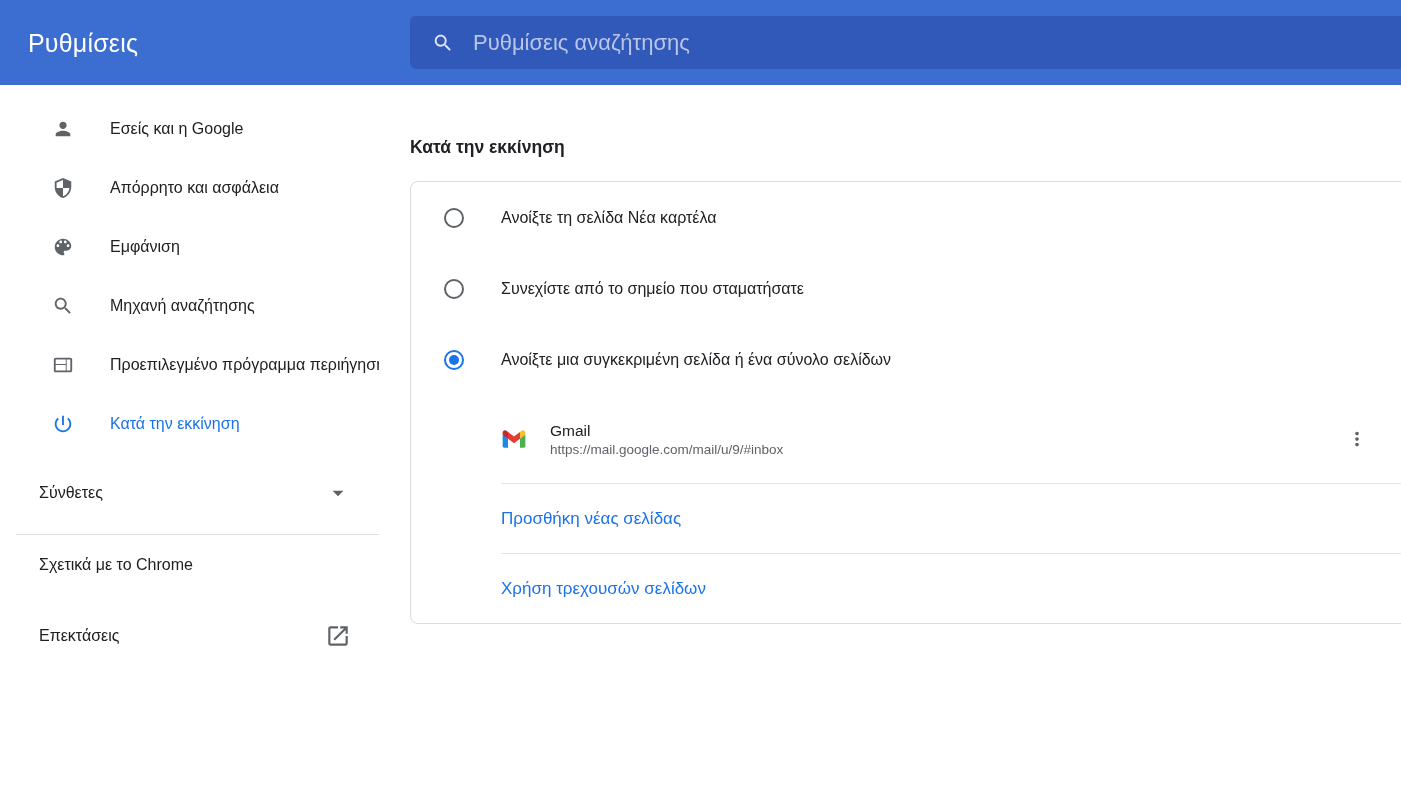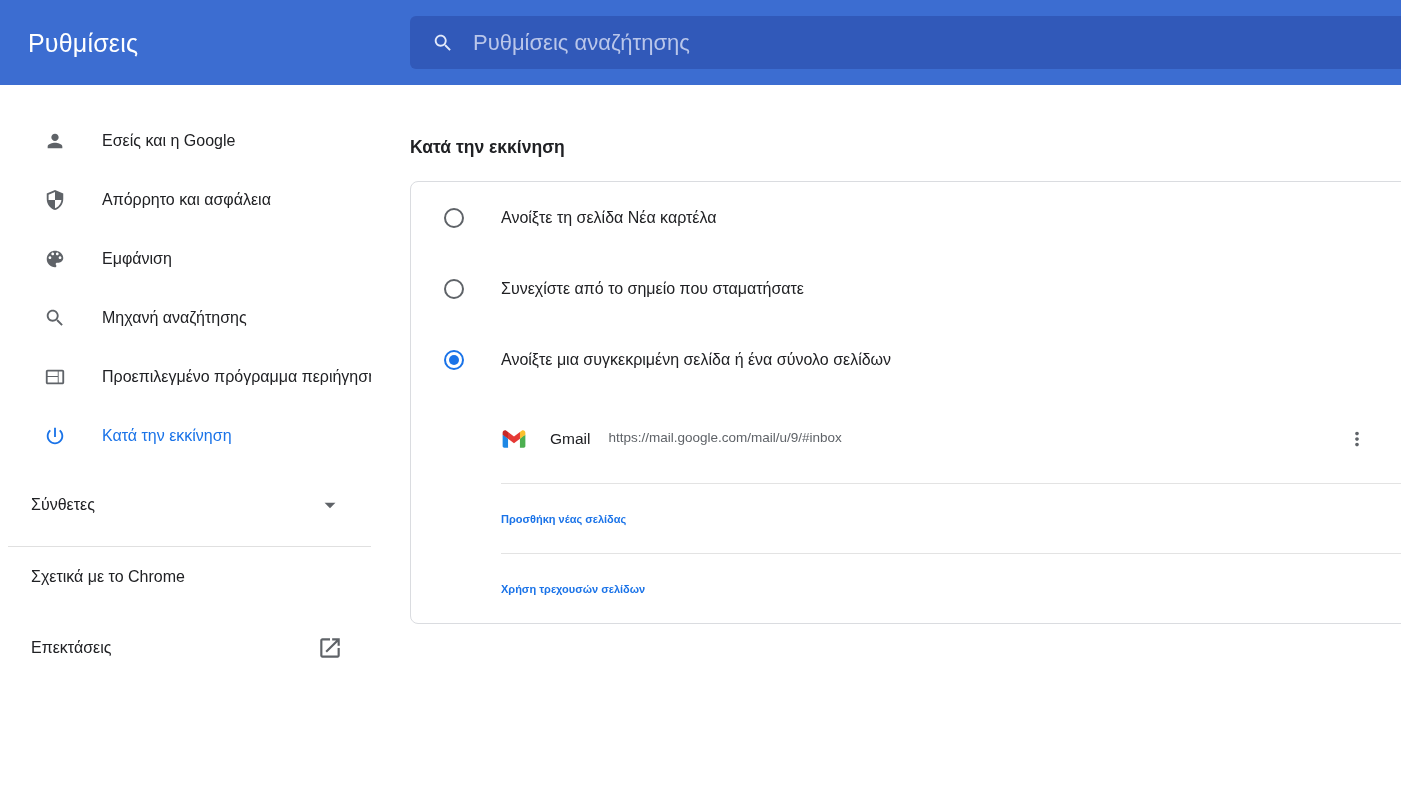--- a/index.html
+++ b/index.html
@@ -25,21 +25,21 @@
   .search-bar{position:absolute;left:410px;top:16px;height:53px;width:1010px;
     background:var(--search-bg);border-radius:6px;display:flex;align-items:center;
     padding:0 20px 0 22px;gap:17px}
   .search-icon{width:22px;height:22px;flex:0 0 22px;color:#e3eafb;display:flex}
   .search-icon svg{width:100%;height:100%}
   .search-input{flex:1;min-width:0;background:transparent;border:0;outline:0;color:#fff;
     font-size:22px;font-family:inherit}
   .search-input::placeholder{color:#b9c6ea}
 
   
-  .sidebar{position:absolute;left:8px;top:85px;width:363px;padding-top:26px}
+  .sidebar{position:absolute;left:16px;top:85px;width:363px;padding-top:14px}
   .nav-item{display:flex;align-items:center;height:59px;padding:0 0 0 36px;cursor:pointer}
   .nav-item .icon{width:22px;height:22px;flex:0 0 22px;margin-right:36px;
     color:var(--secondary-text);display:flex}
   .nav-item .icon svg{width:100%;height:100%}
   .nav-item .label{font-size:16px;white-space:nowrap;overflow:hidden;color:var(--text)}
   .nav-item.active .label{color:var(--accent)}
   .nav-item.active .icon{color:var(--accent)}
   .nav-row-split{justify-content:space-between;padding:0 28px 0 23px}
   .nav-row-split .trail-icon{width:26px;height:26px;color:var(--secondary-text);display:flex}
   .nav-row-split .trail-icon svg{width:100%;height:100%}
@@ -57,30 +57,30 @@
   .radio-outer{width:20px;height:20px;flex:0 0 20px;border:2px solid var(--secondary-text);
     border-radius:50%;position:relative}
   .radio-row.selected .radio-outer{border-color:var(--accent)}
   .radio-row.selected .radio-outer::after{content:"";position:absolute;left:3px;top:3px;
     width:10px;height:10px;border-radius:50%;background:var(--accent)}
   .radio-label{font-size:16px;color:var(--text)}
 
   .page-row{display:flex;align-items:center;height:88px;padding:0 44px 0 90px}
   .gmail-icon{width:26px;height:26px;flex:0 0 26px;margin-right:23px;display:flex}
   .gmail-icon svg{width:100%;height:100%}
-  .page-info{display:flex;gap:18px}
+  .page-info{display:flex;flex-direction:column;gap:2px}
   .page-title{font-size:15.5px;color:var(--text)}
   .page-url{font-size:13.5px;color:var(--secondary-text)}
   .more-btn{margin-left:auto;width:36px;height:36px;border:0;background:transparent;
     color:var(--secondary-text);cursor:pointer;display:flex;align-items:center;justify-content:center;padding:0}
   .more-btn svg{width:22px;height:22px}
 
   .card-divider{height:1px;background:#e3e3e3;margin-left:90px}
   .link-row{height:69px;display:flex;align-items:center;padding-left:90px;cursor:pointer}
-  .link-row .link-label{color:var(--accent);font-size:11px;font-weight:700}
+  .link-row .link-label{color:var(--accent);font-size:17px;font-weight:400}
 </style>
 </head>
 <body>
 
 <div class="app">
 
   <header class="header">
     <div class="header-title">Ρυθμίσεις</div>
     <div class="search-bar">
       <span class="search-icon">

